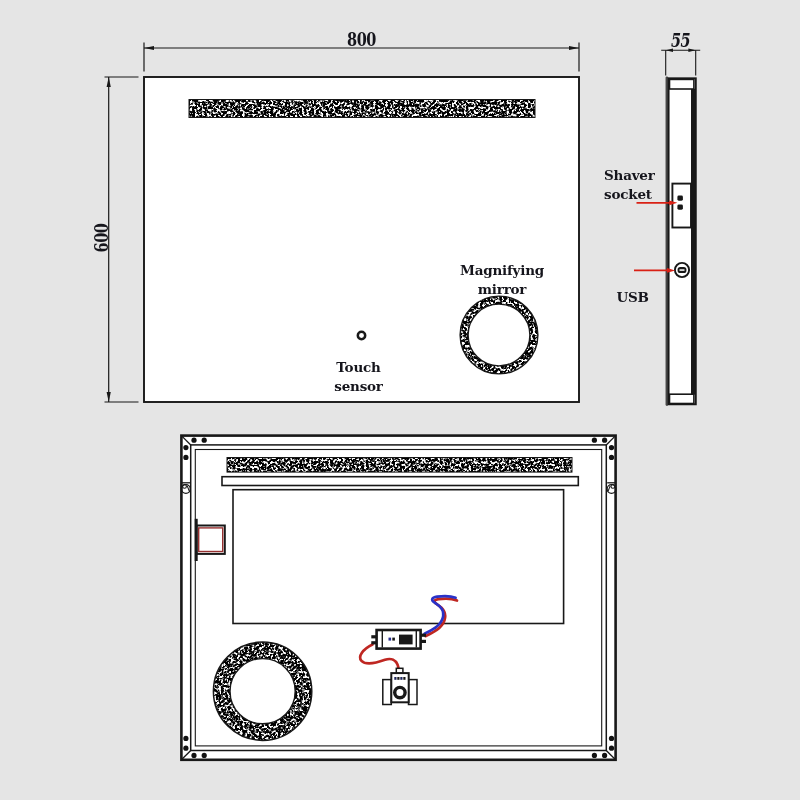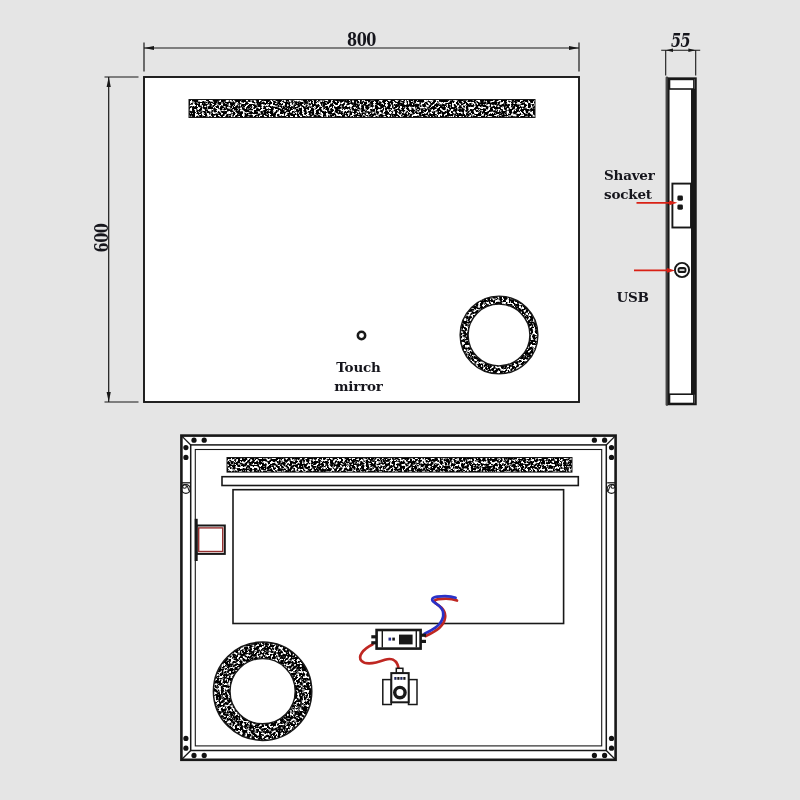--- a/index.html
+++ b/index.html
@@ -210,17 +210,19 @@
       <span class="num">600</span>
     </div>
 
 <div class="dim" style="left:664.5px;top:34px;width:32px;font-style:italic;"><span class="num">55</span></div>
 
 <div class="lbl" style="left:604px;top:165.5px;">Shaver
 socket</div>
 
 <div class="lbl" style="left:616.5px;top:246px;margin-top:42px;">USB</div>
 
+<div class="lbl" style="left:447px;top:261px;width:110px;text-align:center;">Magnifying
+mirror</div>
 
 <div class="lbl" style="left:318px;top:358px;width:81px;text-align:center;">Touch
-mirror</div>
+sensor</div>
 
 </div>
 
 </body></html>

